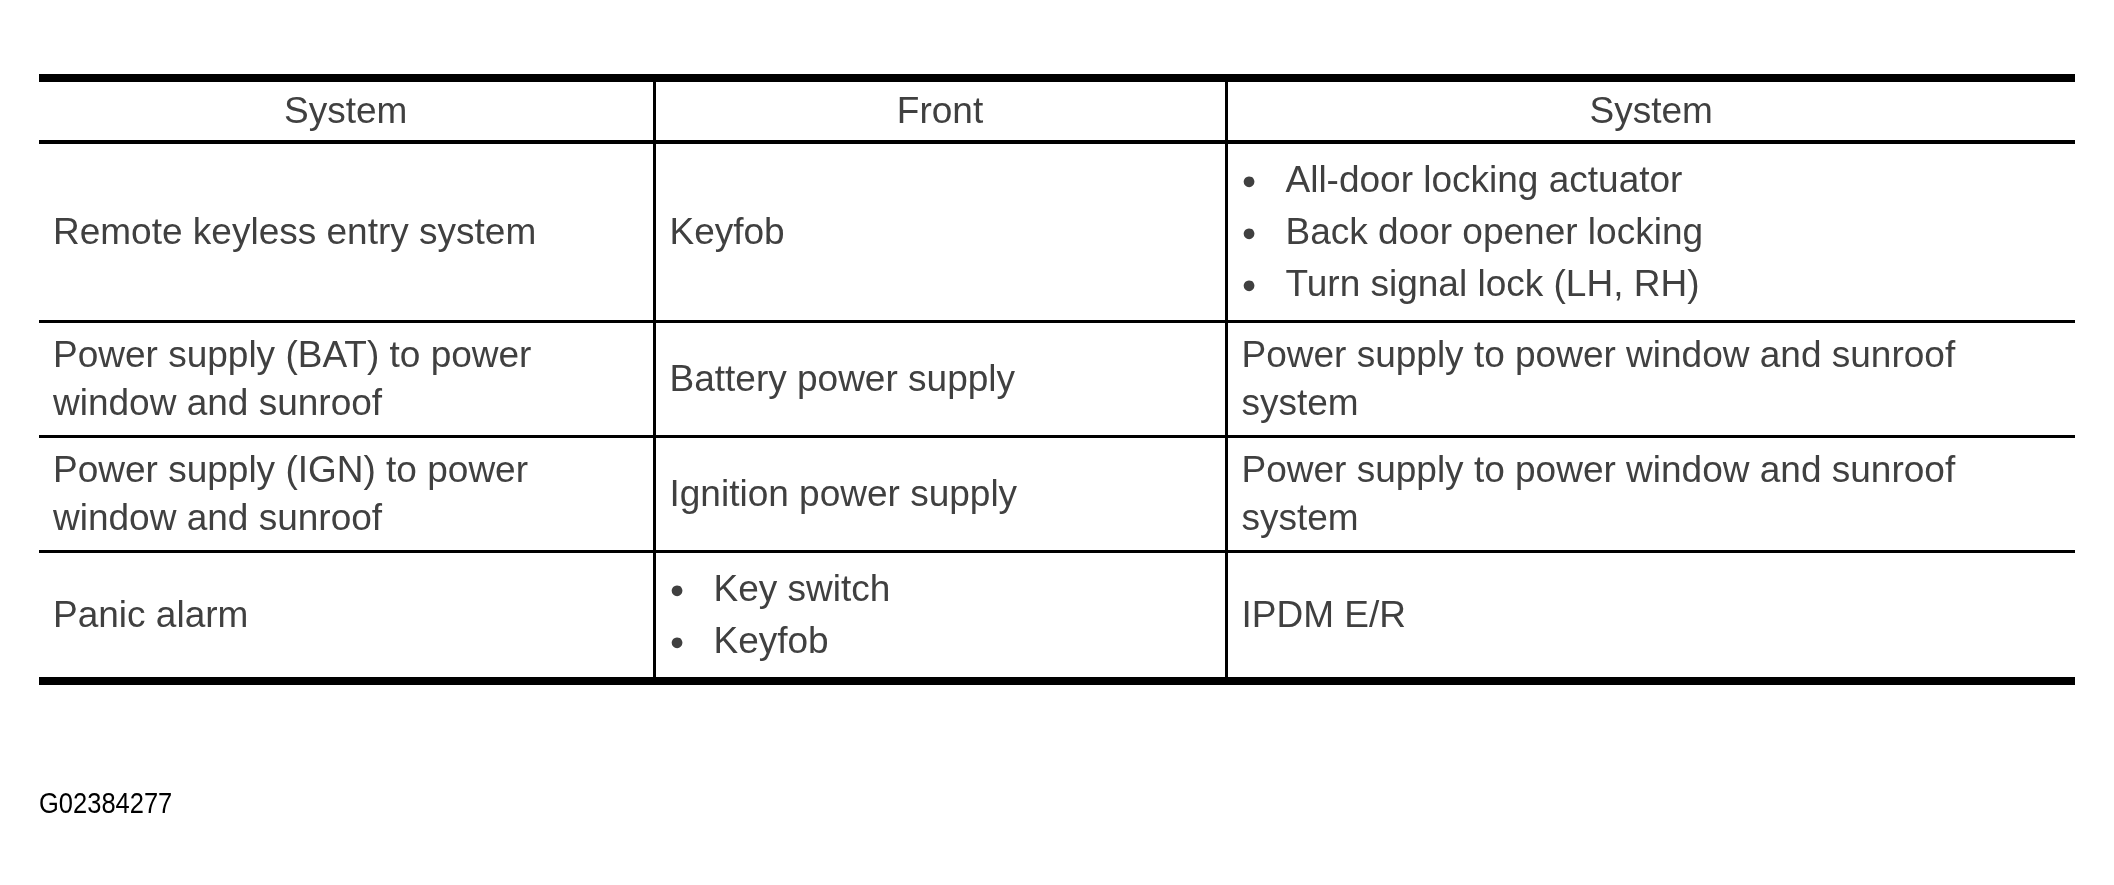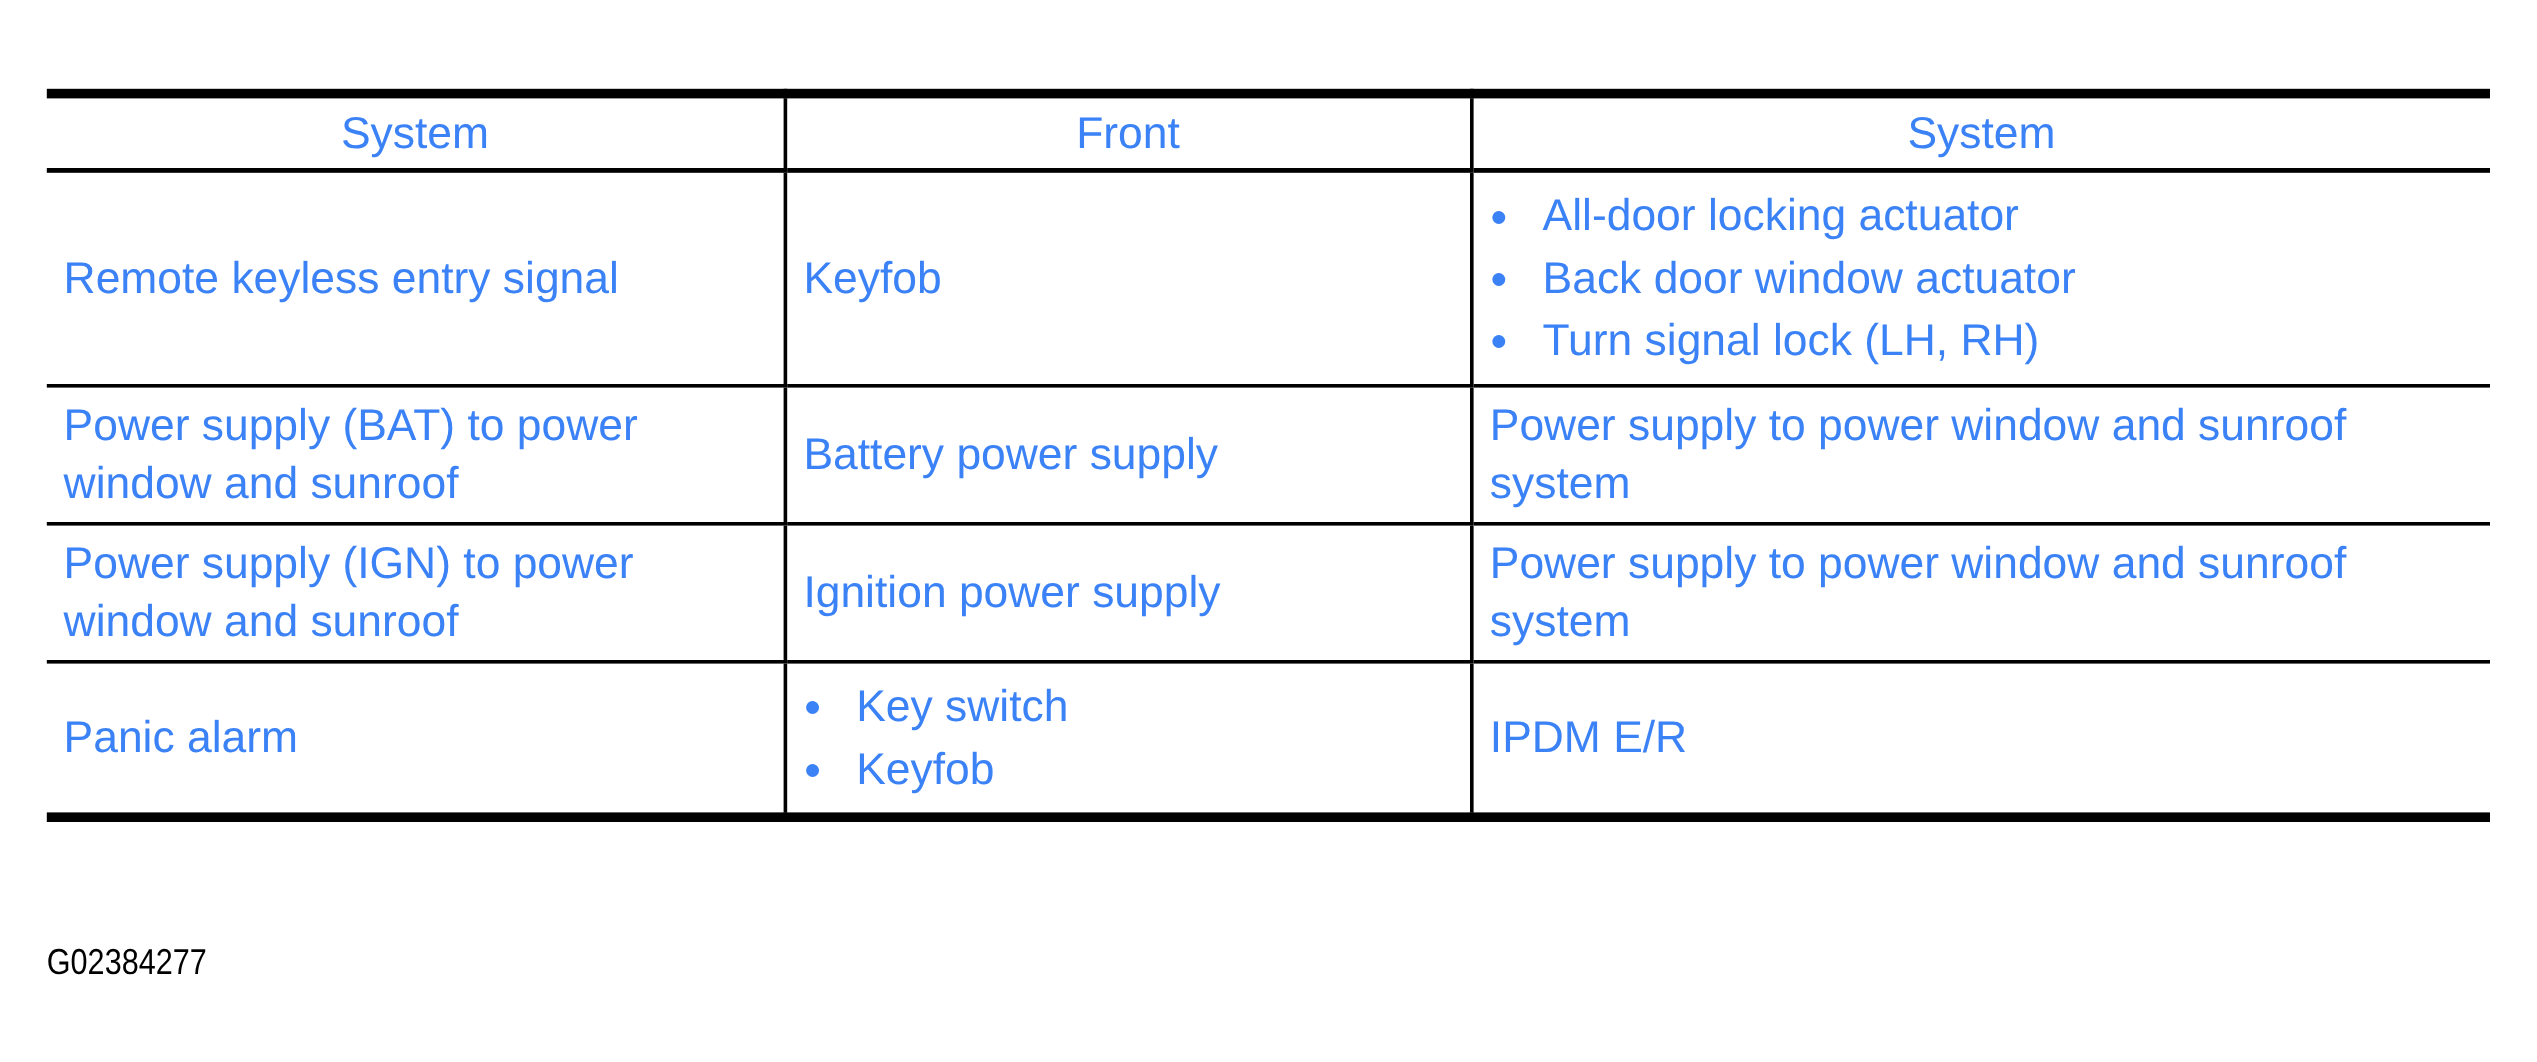--- a/index.html
+++ b/index.html
@@ -20,21 +20,21 @@
   table.spec-table {
     position: absolute;
     left: 39px;
     top: 74px;
     width: 2036px;
     border-collapse: collapse;
     table-layout: fixed;
     border-top: 8px solid #000000;
     border-bottom: 8px solid #000000;
     font-size: 37px;
-    color: #3b82f6;
+    color: #404040;
   }
   .spec-table col.col-system { width: 615px; }
   .spec-table col.col-input  { width: 572px; }
   .spec-table col.col-output { width: 849px; }
 
   .spec-table th {
     font-weight: 400;
     font-size: 37px;
     text-align: center;
     vertical-align: middle;
@@ -100,33 +100,33 @@
     <thead>
       <tr>
         <th>System</th>
         <th>Front</th>
         <th>System</th>
       </tr>
     </thead>
     <tbody>
         <tr>
           <td>
-            <div class="text-line">Remote keyless entry signal</div>
+            <div class="text-line">Remote keyless entry system</div>
           </td>
           <td>
             <div class="text-line">Keyfob</div>
           </td>
           <td>
             <div class="bullet-line">
               <span class="bullet">●</span>
               <span>All-door locking actuator</span>
             </div>
             <div class="bullet-line">
               <span class="bullet">●</span>
-              <span>Back door window actuator</span>
+              <span>Back door opener locking</span>
             </div>
             <div class="bullet-line">
               <span class="bullet">●</span>
               <span>Turn signal lock (LH, RH)</span>
             </div>
           </td>
         </tr>
         <tr>
           <td>
             <div class="text-line">Power supply (BAT) to power window and sunroof</div>

